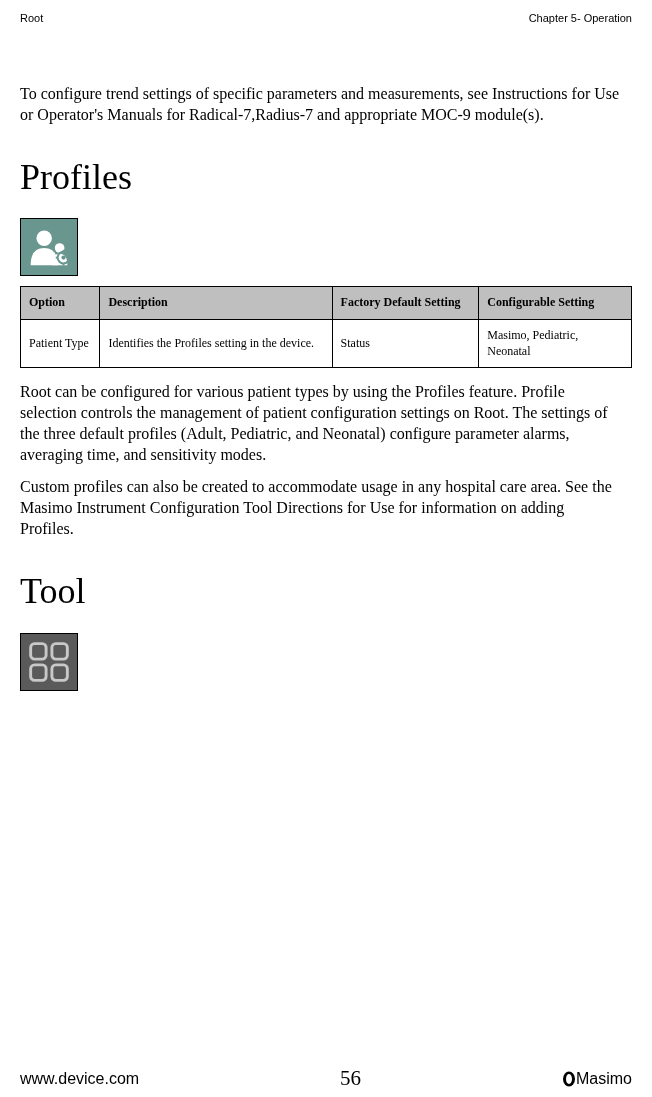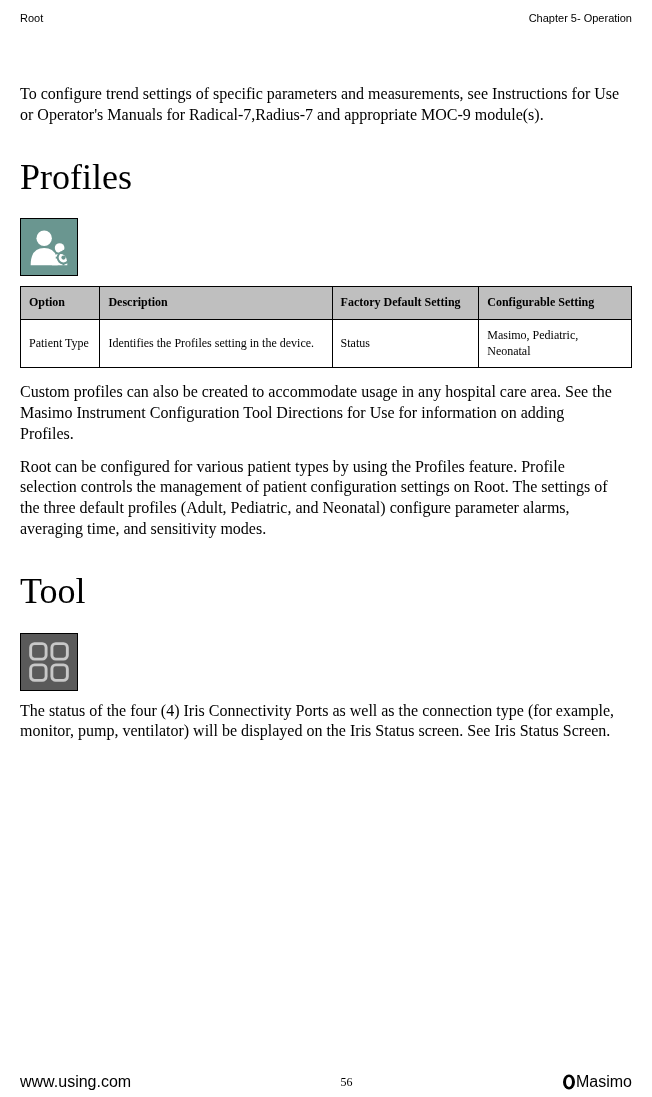--- a/index.html
+++ b/index.html
@@ -71,21 +71,21 @@
   .footer-row {
     display: flex;
     justify-content: space-between;
     align-items: center;
     font-family: "Segoe UI", Arial, sans-serif;
     font-size: 16px;
     padding: 6px 0 6px 0;
   }
   .footer-center {
     font-family: "Times New Roman", Times, serif;
-    font-size: 12px;
+    font-size: 21px;
   }
   .footer-right {
     display: flex;
     align-items: center;
     gap: 0;
     font-family: "Segoe UI", Arial, sans-serif;
   }
   .masimo-logo-svg {
     width: 14px;
     height: 16px;
@@ -137,41 +137,40 @@
       <tbody>
         <tr>
           <td>Patient Type</td>
           <td>Identifies the Profiles setting in the device.</td>
           <td>Status</td>
           <td>Masimo, Pediatric, Neonatal</td>
         </tr>
       </tbody>
     </table>
 
+    <p>Root can be configured for various patient types by using the Profiles feature. Profile selection controls the management of patient configuration settings on Root. The settings of the three default profiles (Adult, Pediatric, and Neonatal) configure parameter alarms, averaging time, and sensitivity modes.</p>
     <p>Custom profiles can also be created to accommodate usage in any hospital care area. See the Masimo Instrument Configuration Tool Directions for Use for information on adding Profiles.</p>
-    <p>Root can be configured for various patient types by using the Profiles feature. Profile selection controls the management of patient configuration settings on Root. The settings of the three default profiles (Adult, Pediatric, and Neonatal) configure parameter alarms, averaging time, and sensitivity modes.</p>
 
     <h2 class="section-title">Tool</h2>
 
     <div class="icon-box">
       <svg class="profiles-svg" viewBox="0 0 58 58">
         <rect x="0" y="0" width="58" height="58" fill="#5a5a5a"></rect>
         <rect x="10" y="10" width="16" height="16" rx="4" fill="none" stroke="#c8c8c8" stroke-width="3"></rect>
         <rect x="32" y="10" width="16" height="16" rx="4" fill="none" stroke="#c8c8c8" stroke-width="3"></rect>
         <rect x="10" y="32" width="16" height="16" rx="4" fill="none" stroke="#c8c8c8" stroke-width="3"></rect>
         <rect x="32" y="32" width="16" height="16" rx="4" fill="none" stroke="#c8c8c8" stroke-width="3"></rect>
       </svg>
     </div>
 
-    <p>The status of the four (4) Iris Connectivity Ports as well as the connection type (for example, monitor, pump, ventilator) will be displayed on the Iris Status screen. See Iris Status Screen.</p>
 
   </div>
 
   <div class="footer-row">
-    <span>www.using.com</span>
+    <span>www.device.com</span>
     <span class="footer-center">56</span>
     <span class="footer-right">
       <svg class="masimo-logo-svg" viewBox="0 0 14 16">
         <ellipse cx="7" cy="8" rx="6" ry="7.5" fill="#000"></ellipse>
         <ellipse cx="7" cy="8" rx="3" ry="5" fill="#fff"></ellipse>
       </svg>
       <span>Masimo</span>
     </span>
   </div>
 </div>

